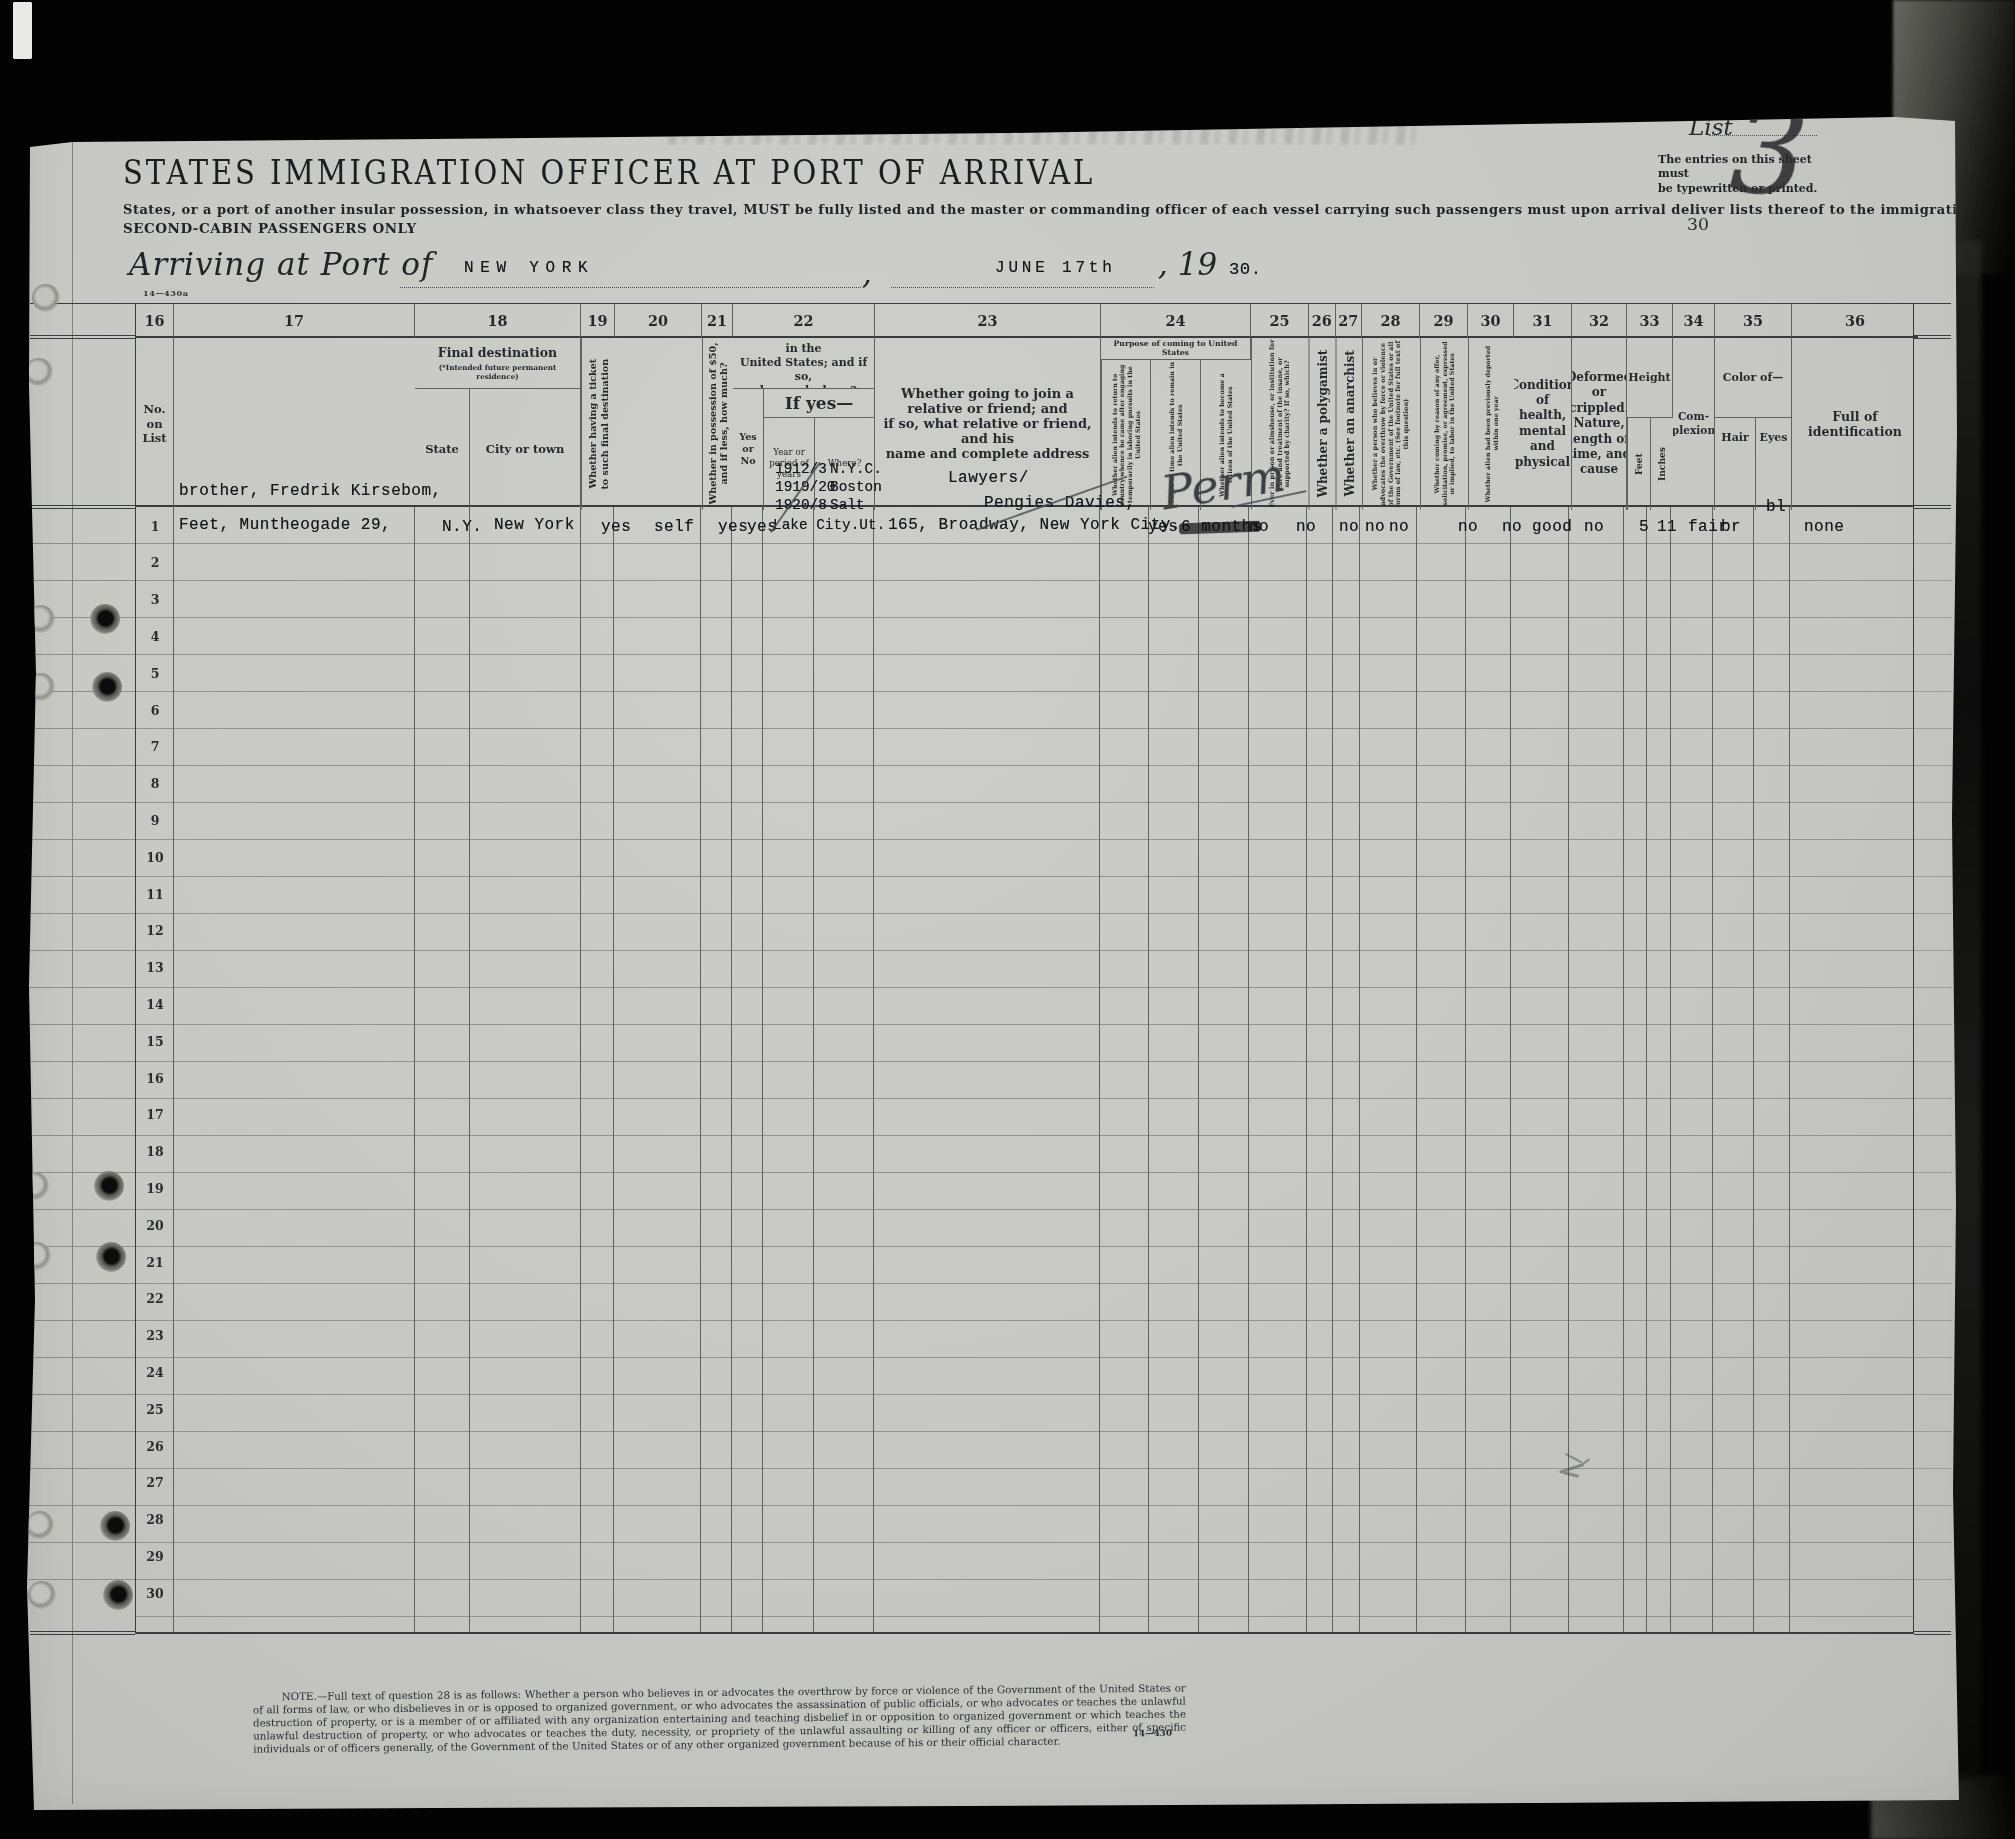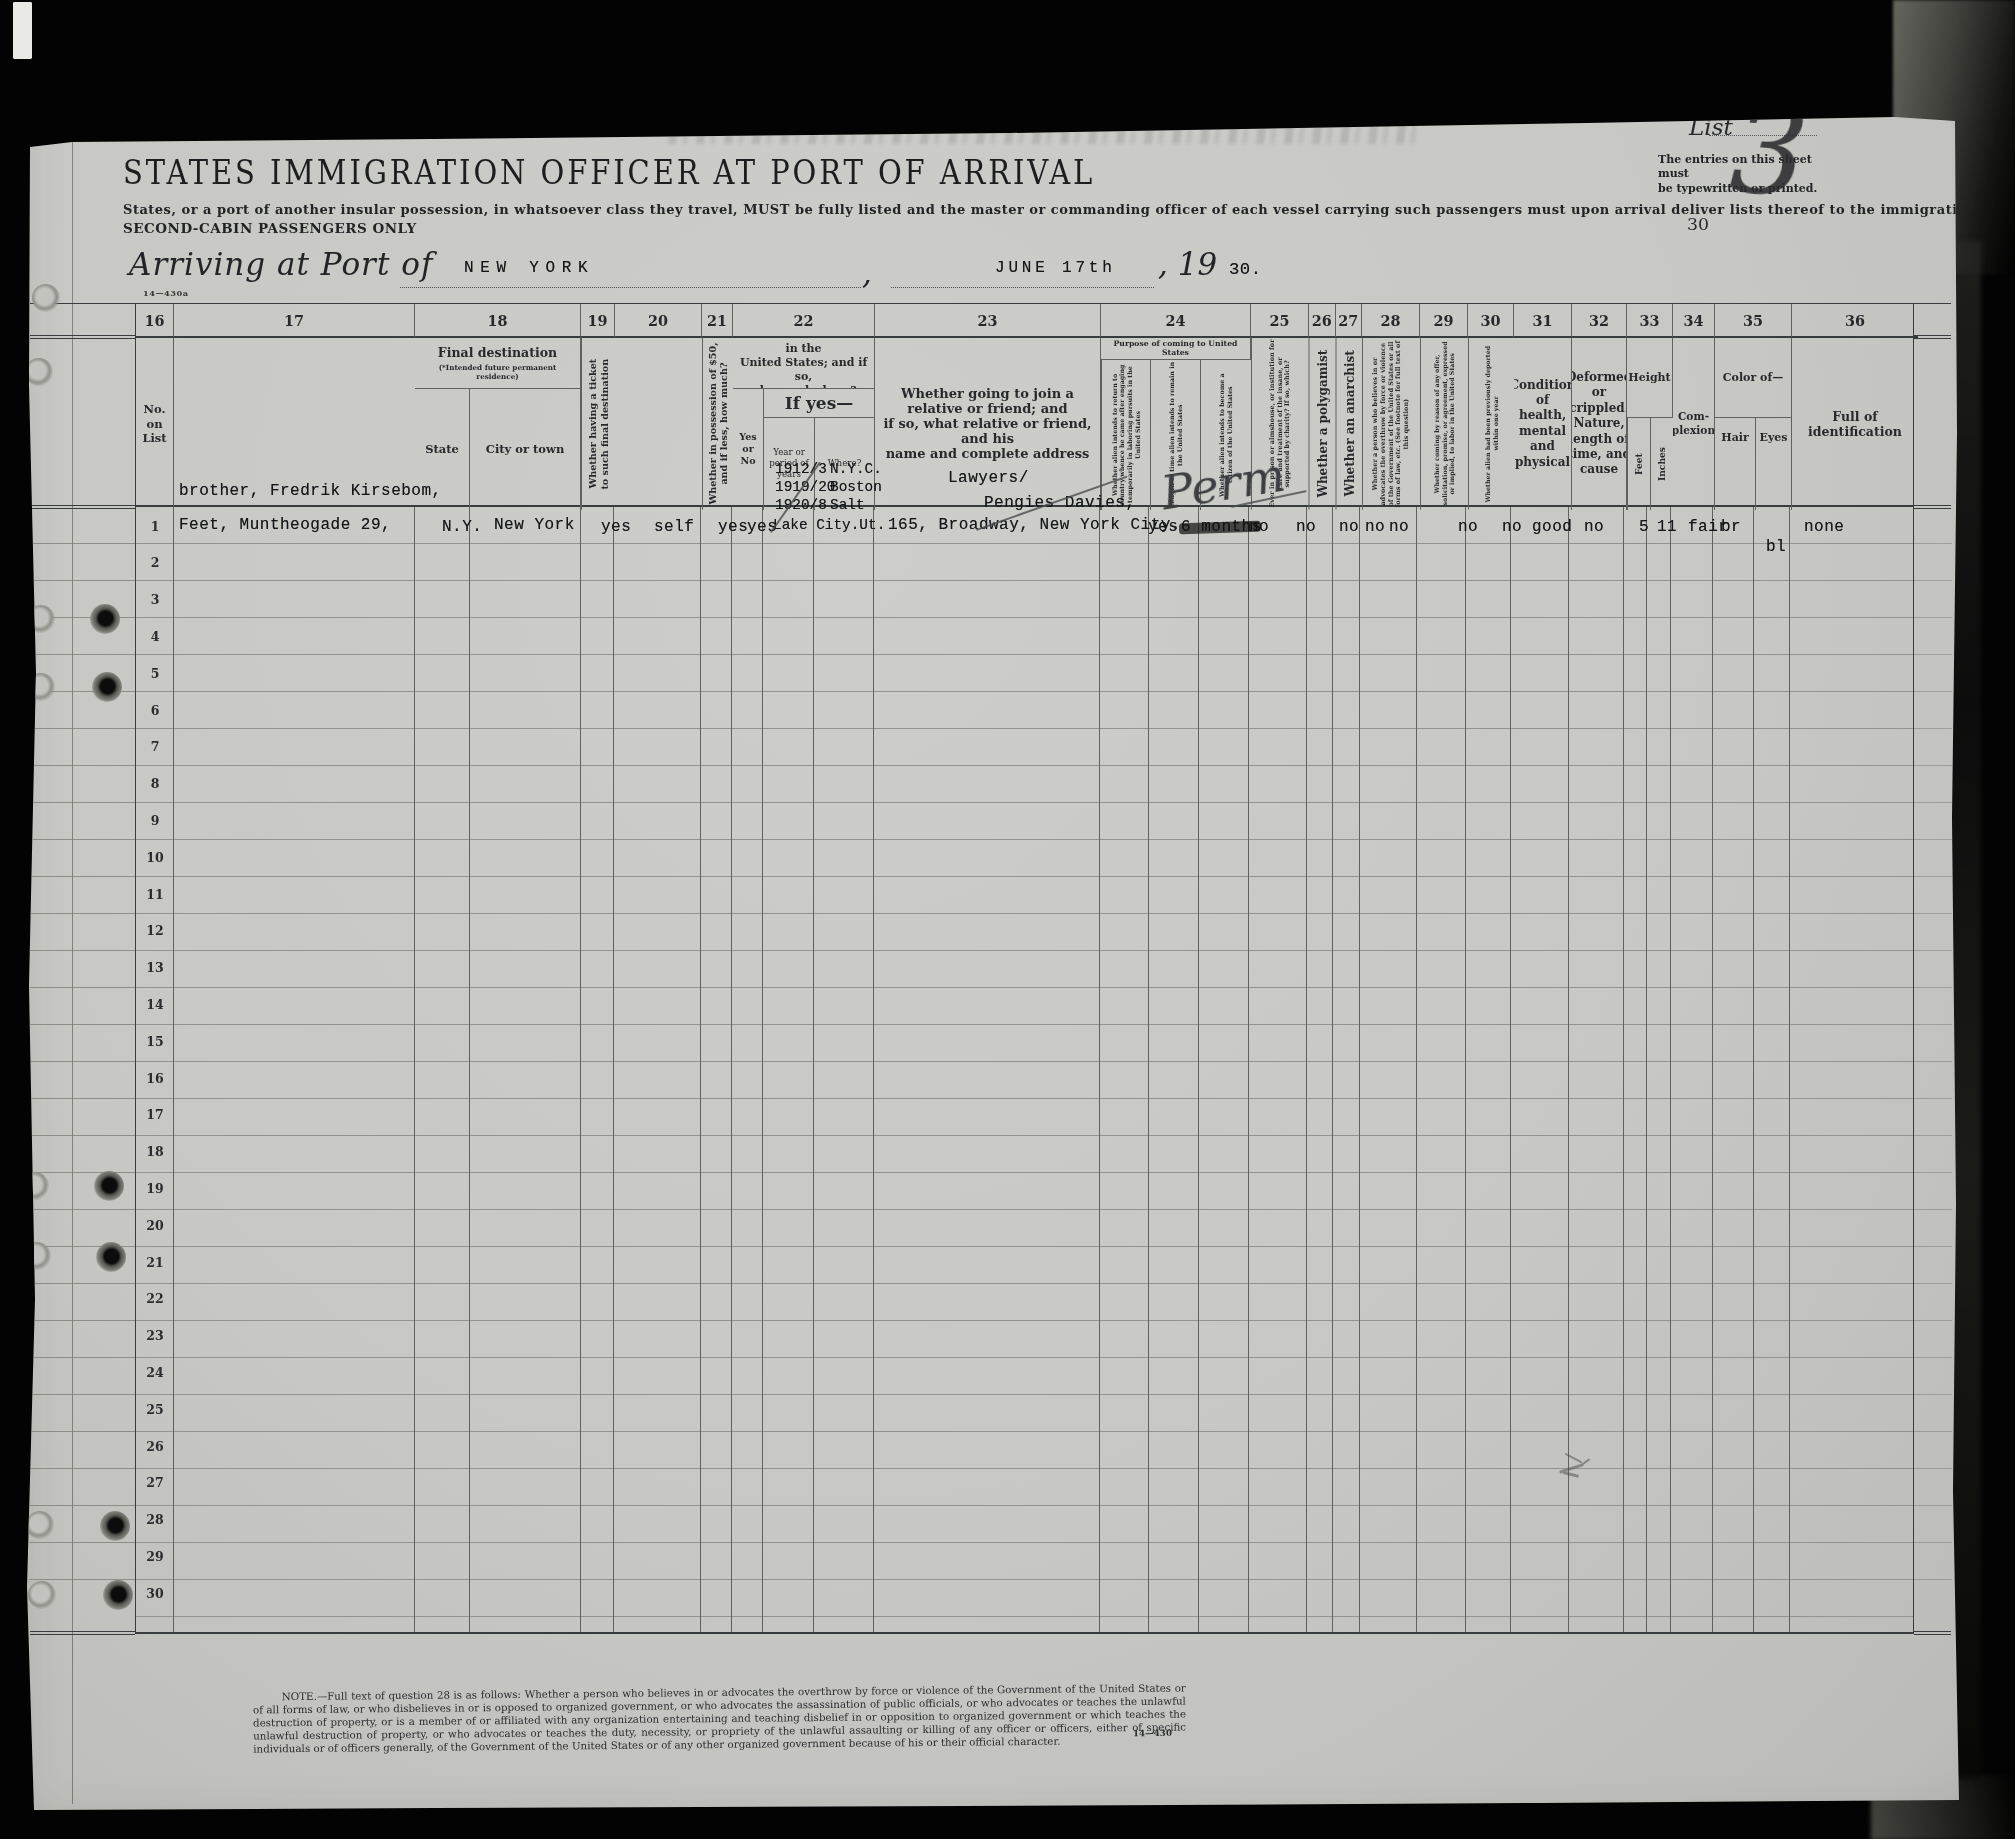--- a/index.html
+++ b/index.html
@@ -345,21 +345,21 @@
     <span class="typed" style="left:1365px;top:518px;">no</span>
     <span class="typed" style="left:1389px;top:518px;">no</span>
     <span class="typed" style="left:1458px;top:518px;">no</span>
     <span class="typed" style="left:1502px;top:518px;">no</span>
     <span class="typed" style="left:1532px;top:518px;">good</span>
     <span class="typed" style="left:1584px;top:518px;">no</span>
     <span class="typed" style="left:1639px;top:518px;">5</span>
     <span class="typed" style="left:1657px;top:518px;">11</span>
     <span class="typed" style="left:1688px;top:518px;">fair</span>
     <span class="typed" style="left:1721px;top:518px;">br</span>
-    <span class="typed" style="left:1766px;top:538px;">bl</span>
+    <span class="typed" style="left:1766px;top:498px;">bl</span>
     <span class="typed" style="left:1804px;top:518px;">none</span>
 
     <div class="smudge-6months"></div>
     <div class="hand-perm">Perm</div>
     <div class="stroke" style="left:1231px;top:506px;width:77px;height:1.9px;transform:rotate(-12deg);"></div>
     <div class="stroke" style="left:976px;top:529px;width:160px;height:2.4px;transform:rotate(-19.5deg);"></div>
     <div class="stroke" style="left:770px;top:532px;width:86px;height:1.9px;transform:rotate(-55deg);"></div>
     <div class="pencil-smudge">
       <i style="left:14.4px;top:3.8px;width:19px;height:2.4px;transform:rotate(28deg);"></i>
       <i style="left:8.7px;top:13.5px;width:25px;height:2.9px;transform:rotate(-18deg);"></i>

